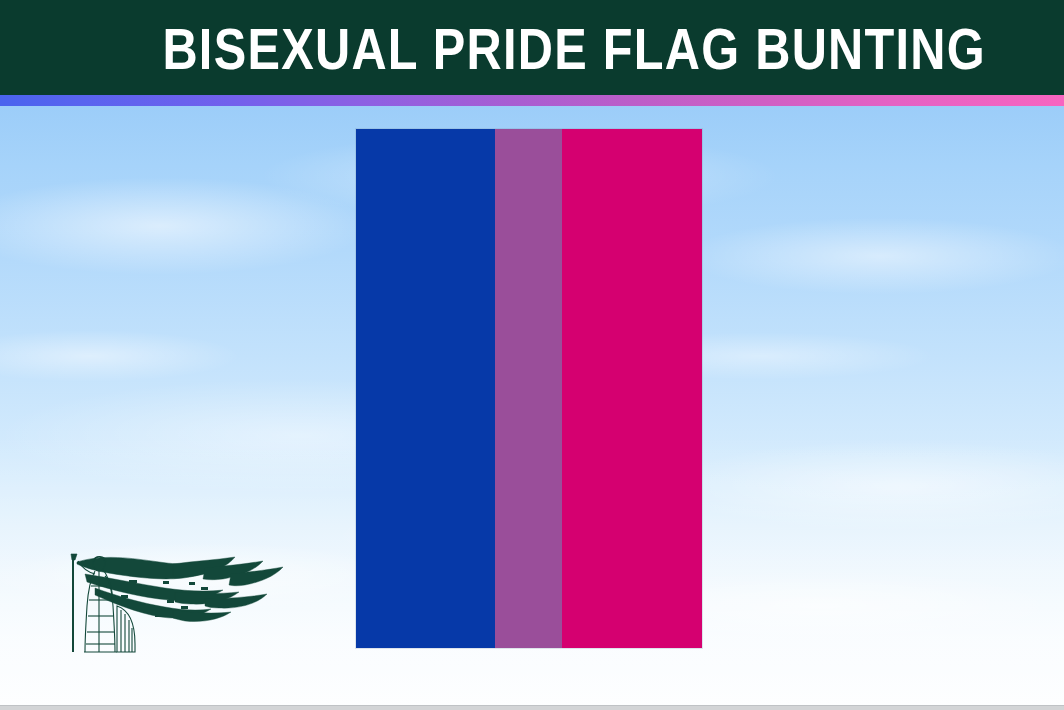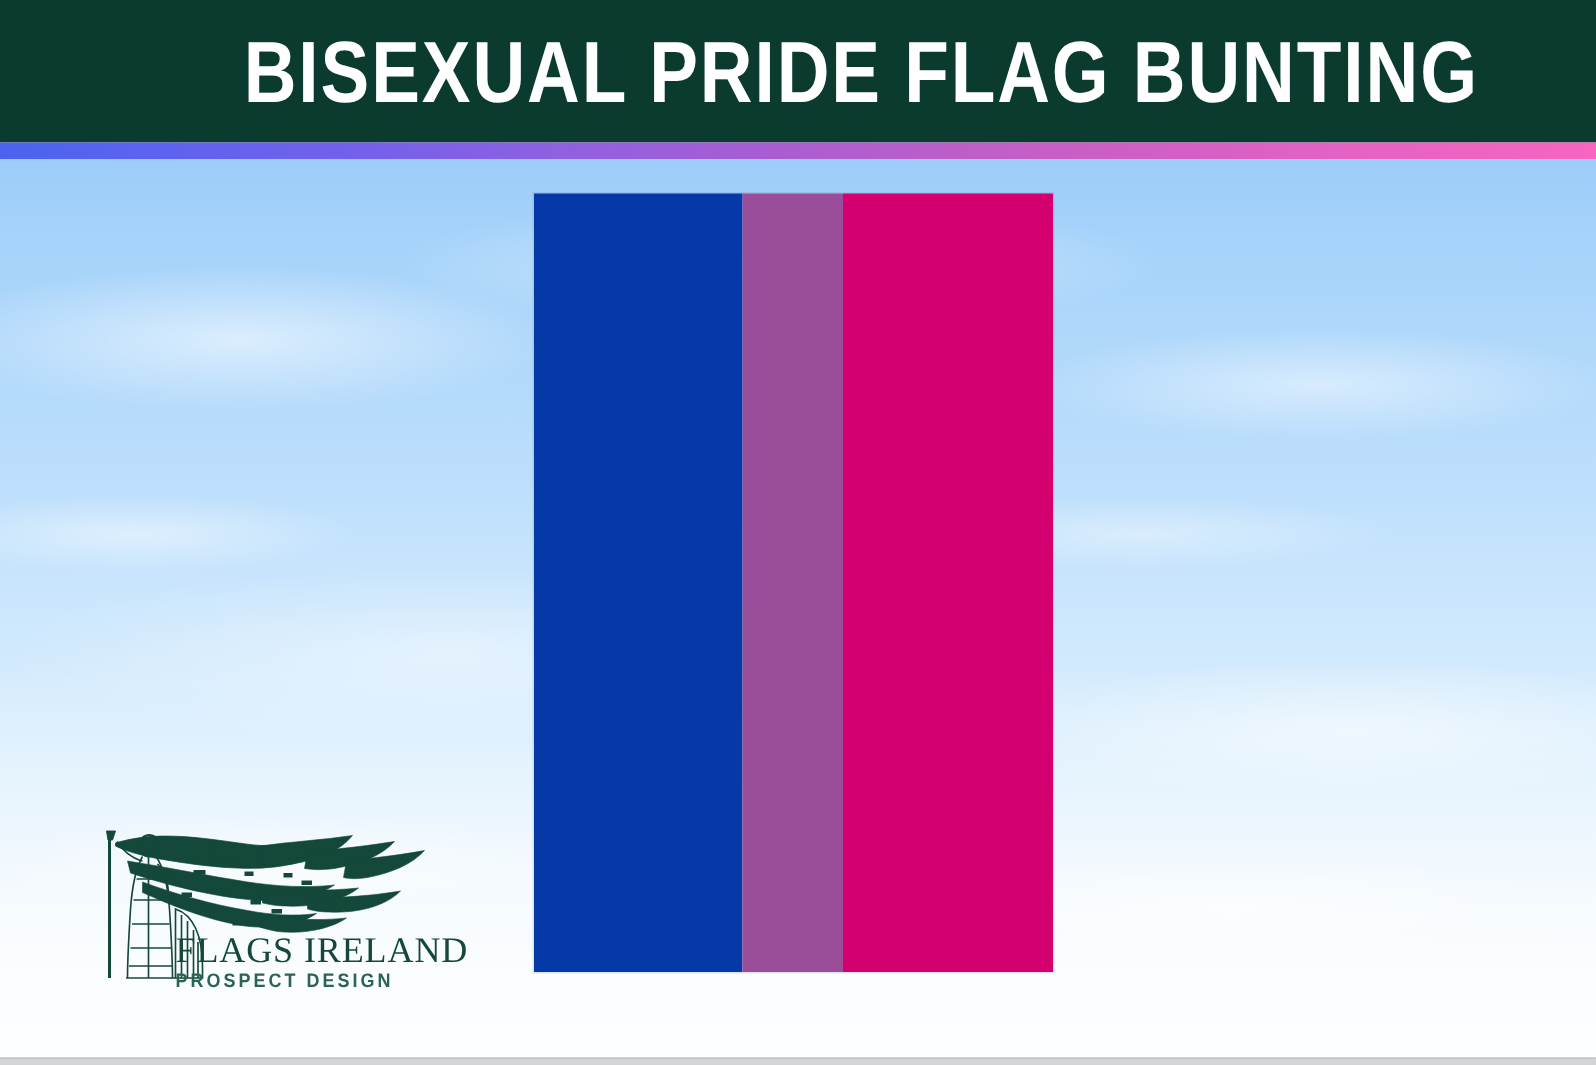--- a/index.html
+++ b/index.html
@@ -276,21 +276,17 @@
         </g>
 
         <g fill="none" stroke="#13483a" stroke-width="1.1">
           <path d="M62 58 C74 62 80 76 80 96 L80 104 L62 104 Z"></path>
           <path d="M66 62 L66 104 M70 66 L70 104 M74 72 L74 104 M77 80 L77 104"></path>
         </g>
 
       </g>
     </svg>
 
-    <div id="logo-wordmark">
-      <span id="logo-primary-text">FLAGS IRELAND</span>
-      <span id="logo-secondary-text">PROSPECT DESIGN</span>
-    </div>
   </div>
 
   <div id="footer-edge-strip"></div>
 
 </div>
 
 </body></html>

